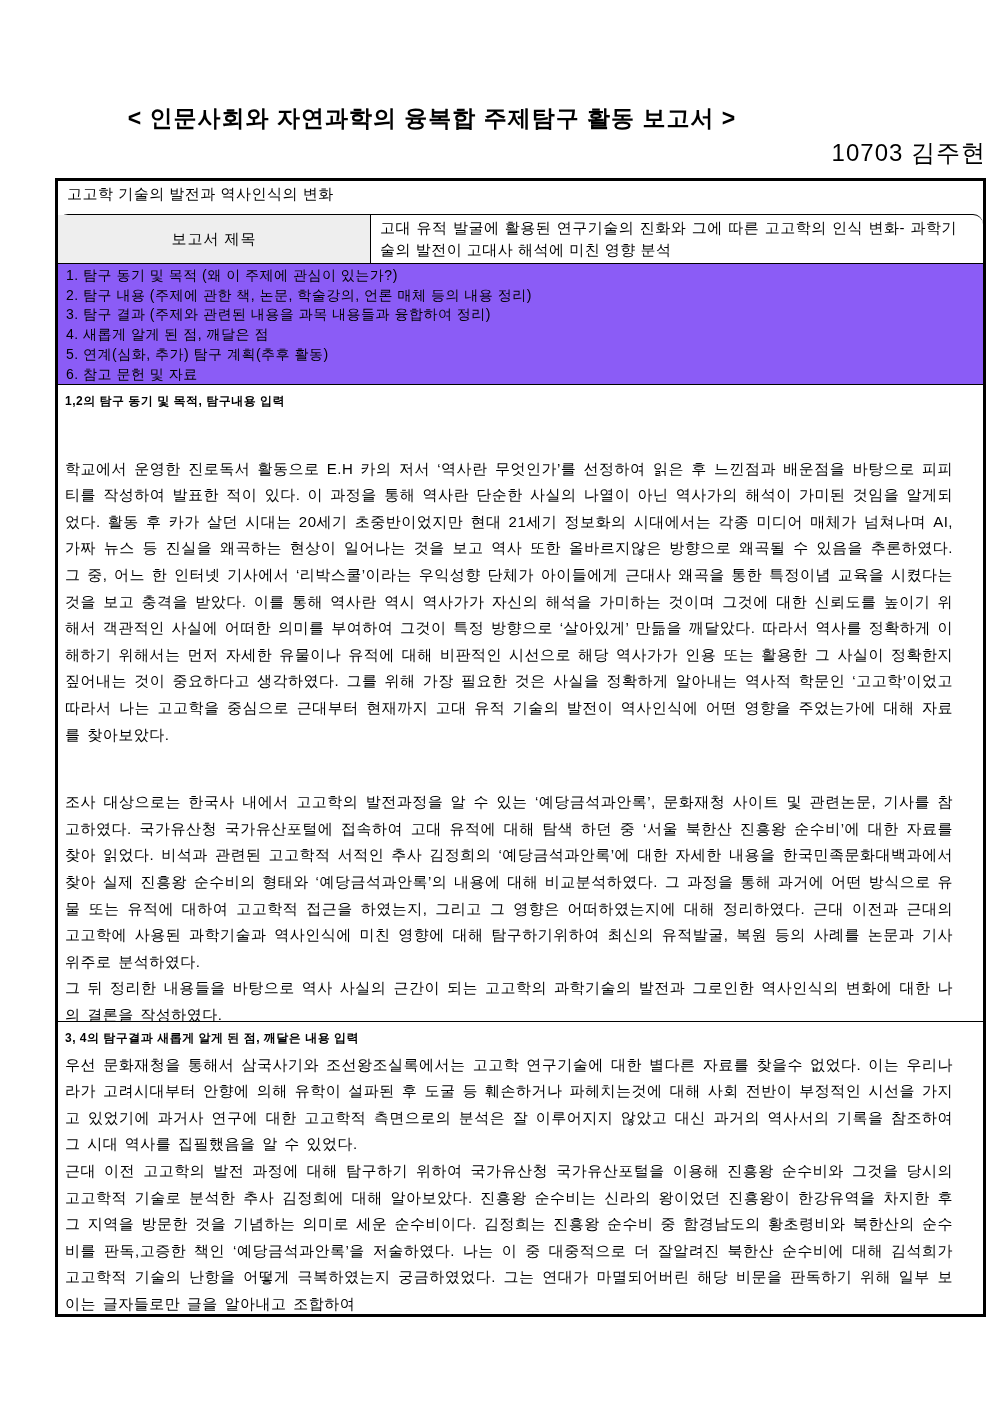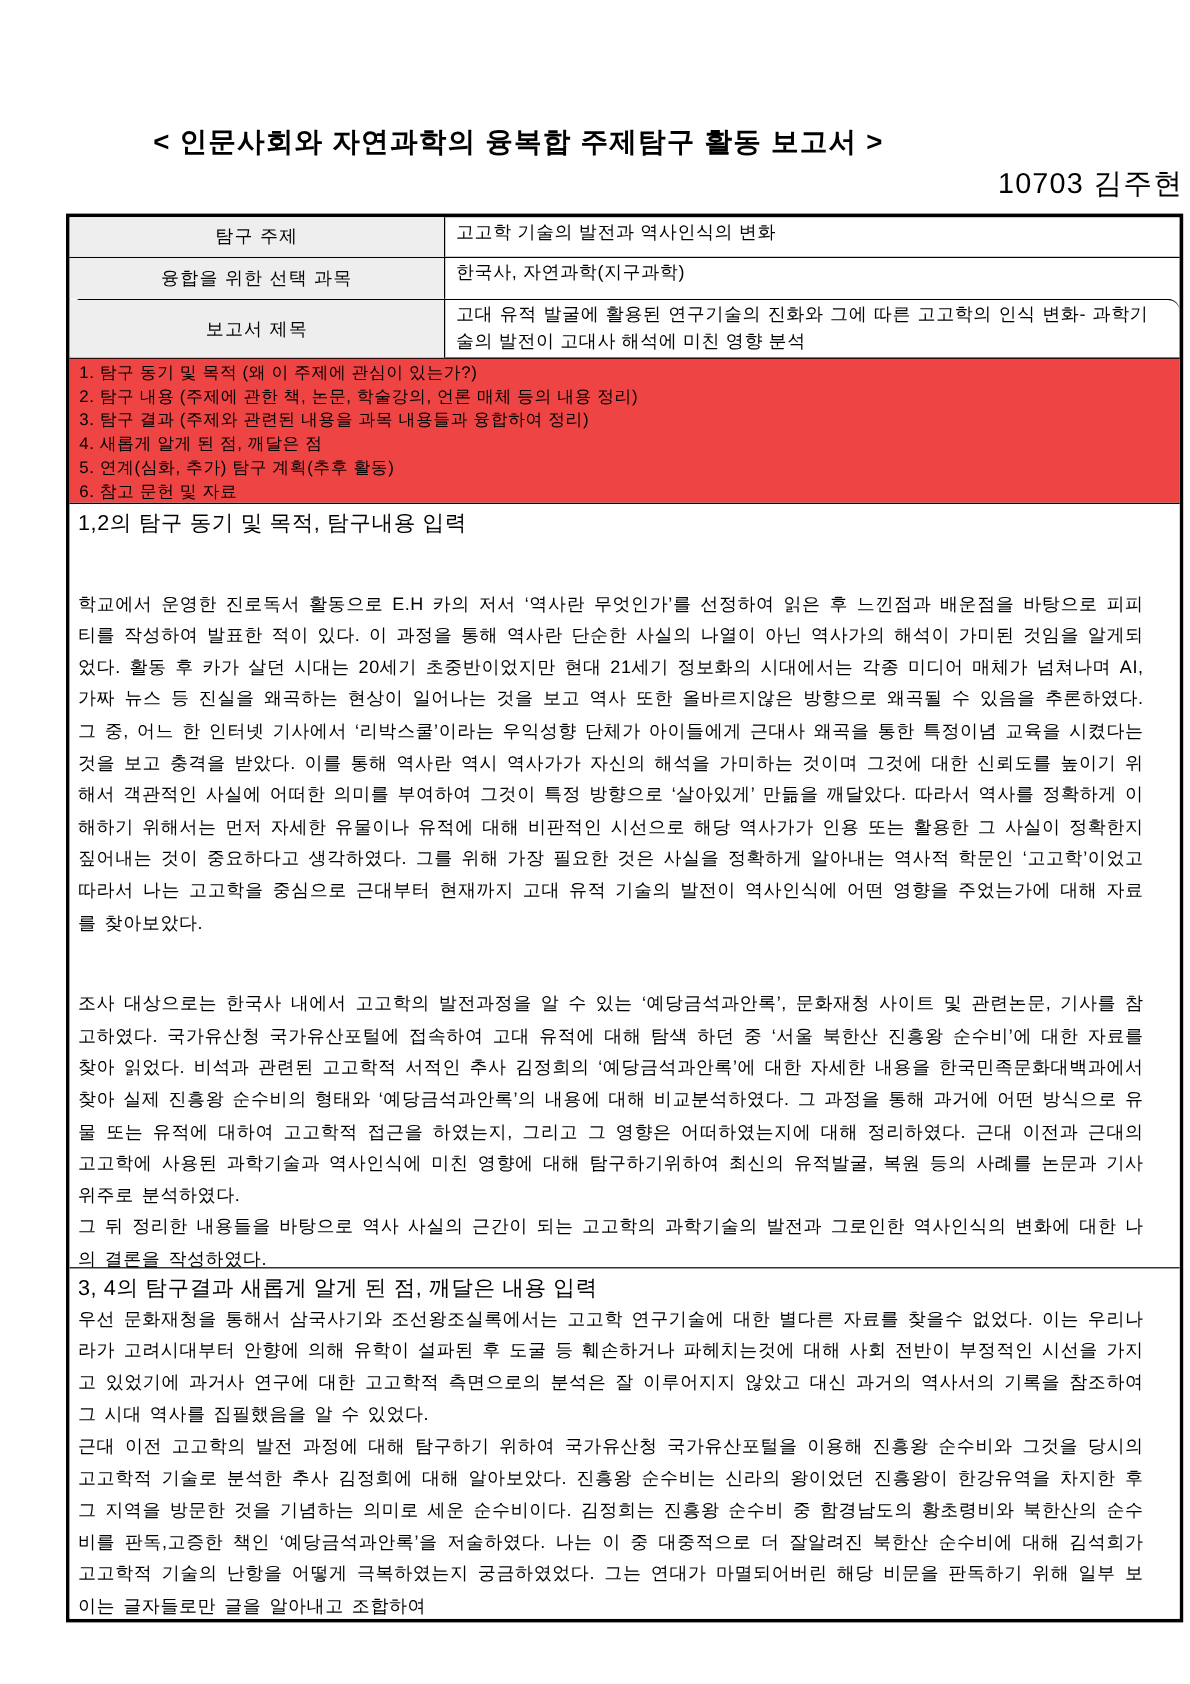--- a/index.html
+++ b/index.html
@@ -35,60 +35,53 @@
     letter-spacing: 1px;
   }
   .tvalue {
     flex: 1; box-sizing: border-box; padding: 2px 26px 2px 9px;
     display: flex; flex-direction: column; justify-content: flex-start;
     letter-spacing: 0.5px;
   }
   .tvalue .jtext { text-align: justify; word-break: break-all; line-height: 22px; }
   .guide-row {
     display: block; box-sizing: border-box; height: 121px;
-    background: #ef4444; border-top: 1.5px solid #000;
+    background: #8b5cf6; border-top: 1.5px solid #000;
     padding: 2px 10px 0 8px; overflow: hidden;
   }
   .guide-item { font-size: 14px; line-height: 19.7px; letter-spacing: 0.5px; white-space: nowrap; }
   .section {
     display: block; box-sizing: border-box; background: #ffffff;
     border-top: 1.5px solid #000;
     padding: 3px 30px 0 7px; overflow: hidden;
   }
   .section-1 { height: 637px; }
   .section-2 { height: 293px; }
-  .section-heading { font-size: 18px; line-height: 26.6px; letter-spacing: 0.5px; }
+  .section-heading { font-size: 12px; line-height: 26.6px; letter-spacing: 0.5px; font-weight: bold; }
   .body-para {
     margin: 0; font-size: 15px; line-height: 26.6px;
     text-align: justify; word-break: break-all;
     letter-spacing: 0.5px; word-spacing: 2px;
   }
   .gap-above { margin-top: 41px; }
 </style>
 </head>
 <body>
 
 <div class="page-title">&lt; 인문사회와 자연과학의 융복합 주제탐구 활동 보고서 &gt;</div>
 <div class="student-line">10703 김주현</div>
 
 <div class="report-table">
 
   <div class="trow meta-row-1">
-    <div class="tlabel">탐구 주제</div>
     <div class="tvalue">
       <div class="jtext">고고학 기술의 발전과 역사인식의 변화</div>
     </div>
   </div>
 
-  <div class="trow meta-row-2">
-    <div class="tlabel">융합을 위한 선택 과목</div>
-    <div class="tvalue">
-      <div class="jtext">한국사, 자연과학(지구과학)</div>
-    </div>
-  </div>
 
   <div class="trow meta-row-3">
     <div class="tlabel">보고서 제목</div>
     <div class="tvalue">
       <div class="jtext">고대 유적 발굴에 활용된 연구기술의 진화와 그에 따른 고고학의 인식 변화- 과학기술의 발전이 고대사 해석에 미친 영향 분석</div>
     </div>
   </div>
 
   <div class="guide-row">
     <div class="guide-item">1. 탐구 동기 및 목적 (왜 이 주제에 관심이 있는가?)</div>

